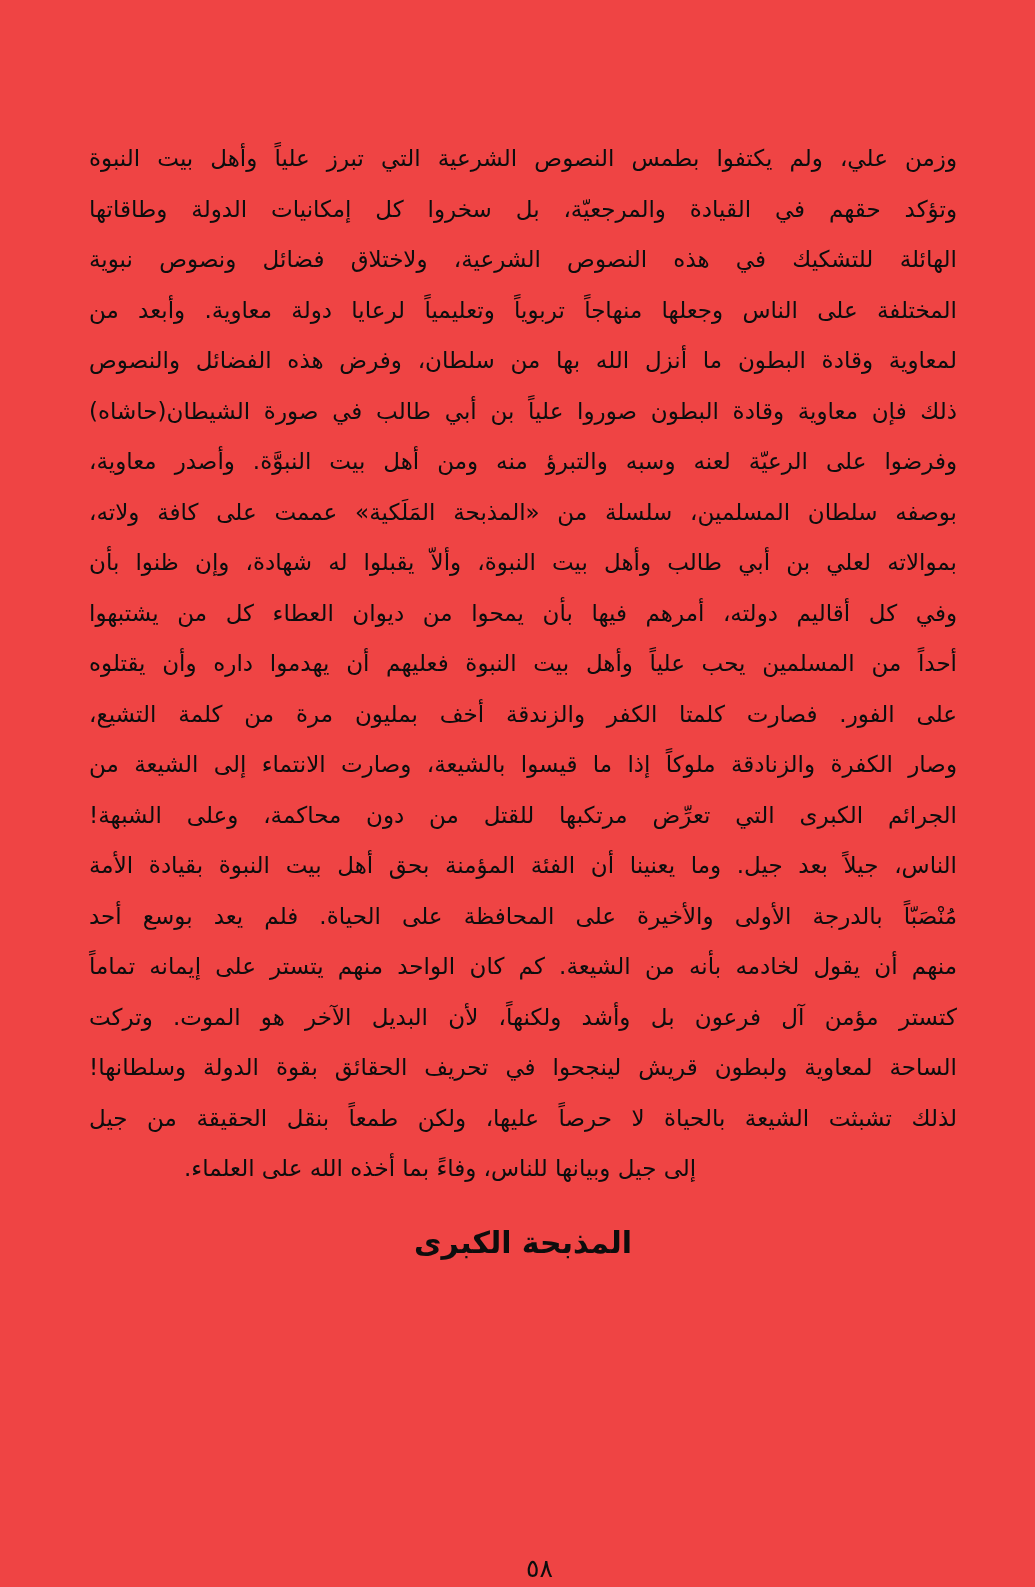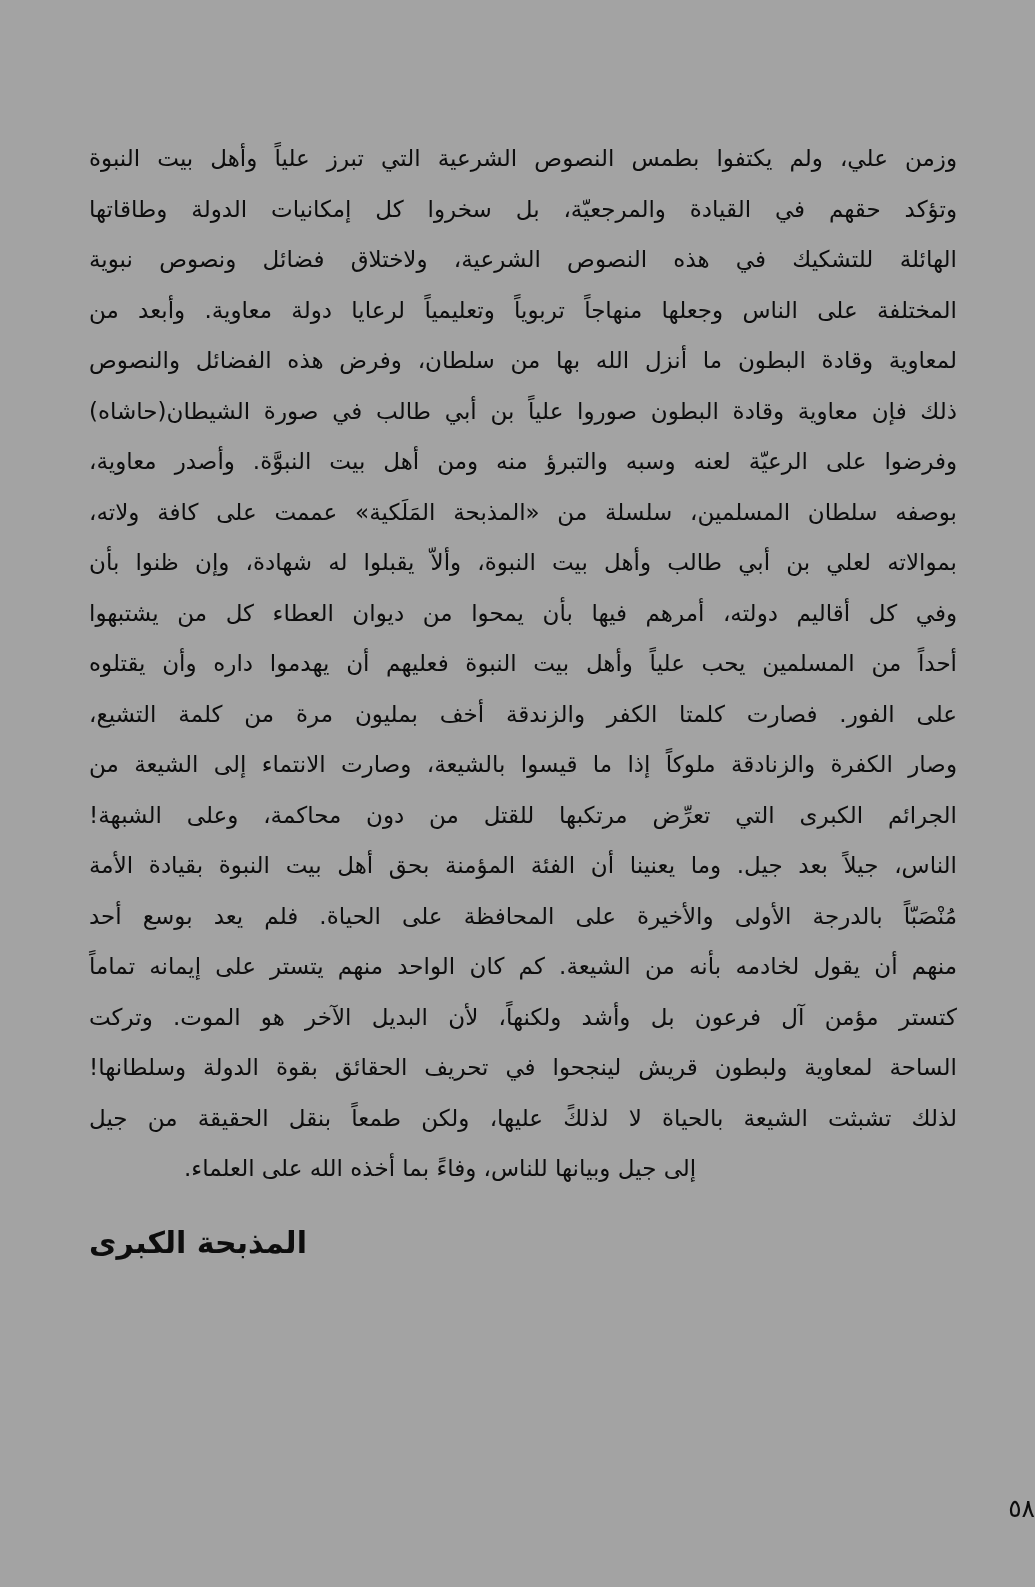--- a/index.html
+++ b/index.html
@@ -1,20 +1,20 @@
 <!DOCTYPE html>
 <html><head>
 <meta charset="utf-8">
 <style>
   html, body { margin: 0; padding: 0; background: #e8e8e8; }
   .page {
     position: relative;
     width: 1035px;
     height: 1587px;
-    background: #a3a3a3;
+    background: #ef4444;
     margin: 0 auto;
     font-family: "DejaVu Sans", sans-serif;
     color: #0d0d0d;
     overflow: hidden;
   }
   .text-block {
     position: absolute;
     top: 133px;
     right: 78px;
     left: 89px;
@@ -30,29 +30,30 @@
   .para-end {
     text-align: right;
     text-align-last: left;
     padding-left: 95px;
   }
   .heading {
     font-size: 30px;
     font-weight: bold;
     line-height: 46px;
     margin: 26px 0 4px 0;
-    text-align: left;
+    text-align: center;
   }
   
   .indent-first { padding-right: 42px; }
   .page-number {
     position: absolute;
-    top: 1494px;
+    top: 1554px;
     left: 0;
     right: 0;
+    text-align: center;
     font-size: 25px;
     letter-spacing: 5px;
     color: #0d0d0d;
     padding-left: 44px;
   }
 </style>
 </head>
 <body>
 
 <div class="page" dir="rtl" lang="ar">
@@ -71,21 +72,21 @@
         <div class="line">وفي كل أقاليم دولته، أمرهم فيها بأن يمحوا من ديوان العطاء كل من يشتبهوا</div>
         <div class="line">أحداً من المسلمين يحب علياً وأهل بيت النبوة فعليهم أن يهدموا داره وأن يقتلوه</div>
         <div class="line">على الفور. فصارت كلمتا الكفر والزندقة أخف بمليون مرة من كلمة التشيع،</div>
         <div class="line">وصار الكفرة والزنادقة ملوكاً إذا ما قيسوا بالشيعة، وصارت الانتماء إلى الشيعة من</div>
         <div class="line">الجرائم الكبرى التي تعرِّض مرتكبها للقتل من دون محاكمة، وعلى الشبهة!</div>
         <div class="line">الناس، جيلاً بعد جيل. وما يعنينا أن الفئة المؤمنة بحق أهل بيت النبوة بقيادة الأمة</div>
         <div class="line">مُنْصَبّاً بالدرجة الأولى والأخيرة على المحافظة على الحياة. فلم يعد بوسع أحد</div>
         <div class="line">منهم أن يقول لخادمه بأنه من الشيعة. كم كان الواحد منهم يتستر على إيمانه تماماً</div>
         <div class="line">كتستر مؤمن آل فرعون بل وأشد ولكنهاً، لأن البديل الآخر هو الموت. وتركت</div>
         <div class="line">الساحة لمعاوية ولبطون قريش لينجحوا في تحريف الحقائق بقوة الدولة وسلطانها!</div>
-        <div class="line">لذلك تشبثت الشيعة بالحياة لا لذلكً عليها، ولكن طمعاً بنقل الحقيقة من جيل</div>
+        <div class="line">لذلك تشبثت الشيعة بالحياة لا حرصاً عليها، ولكن طمعاً بنقل الحقيقة من جيل</div>
       </div>
 
     <div class="line para-end">إلى جيل وبيانها للناس، وفاءً بما أخذه الله على العلماء.</div>
 
     <h2 class="heading">المذبحة الكبرى</h2>
 
 
   </div>
 
   <div class="page-number">٥٨</div>

